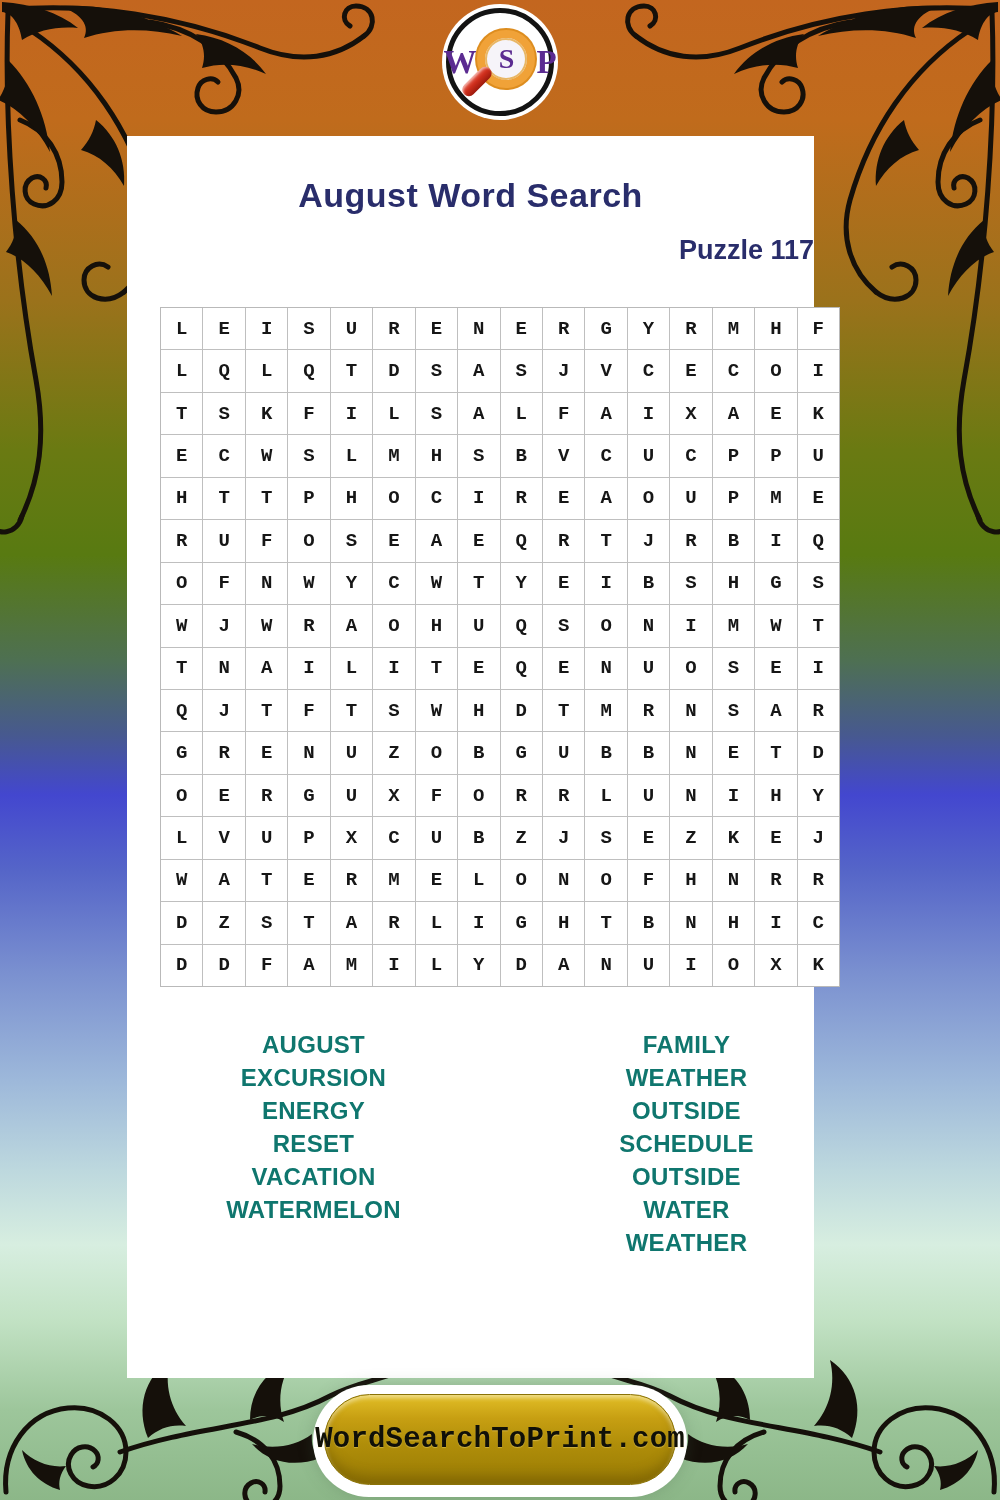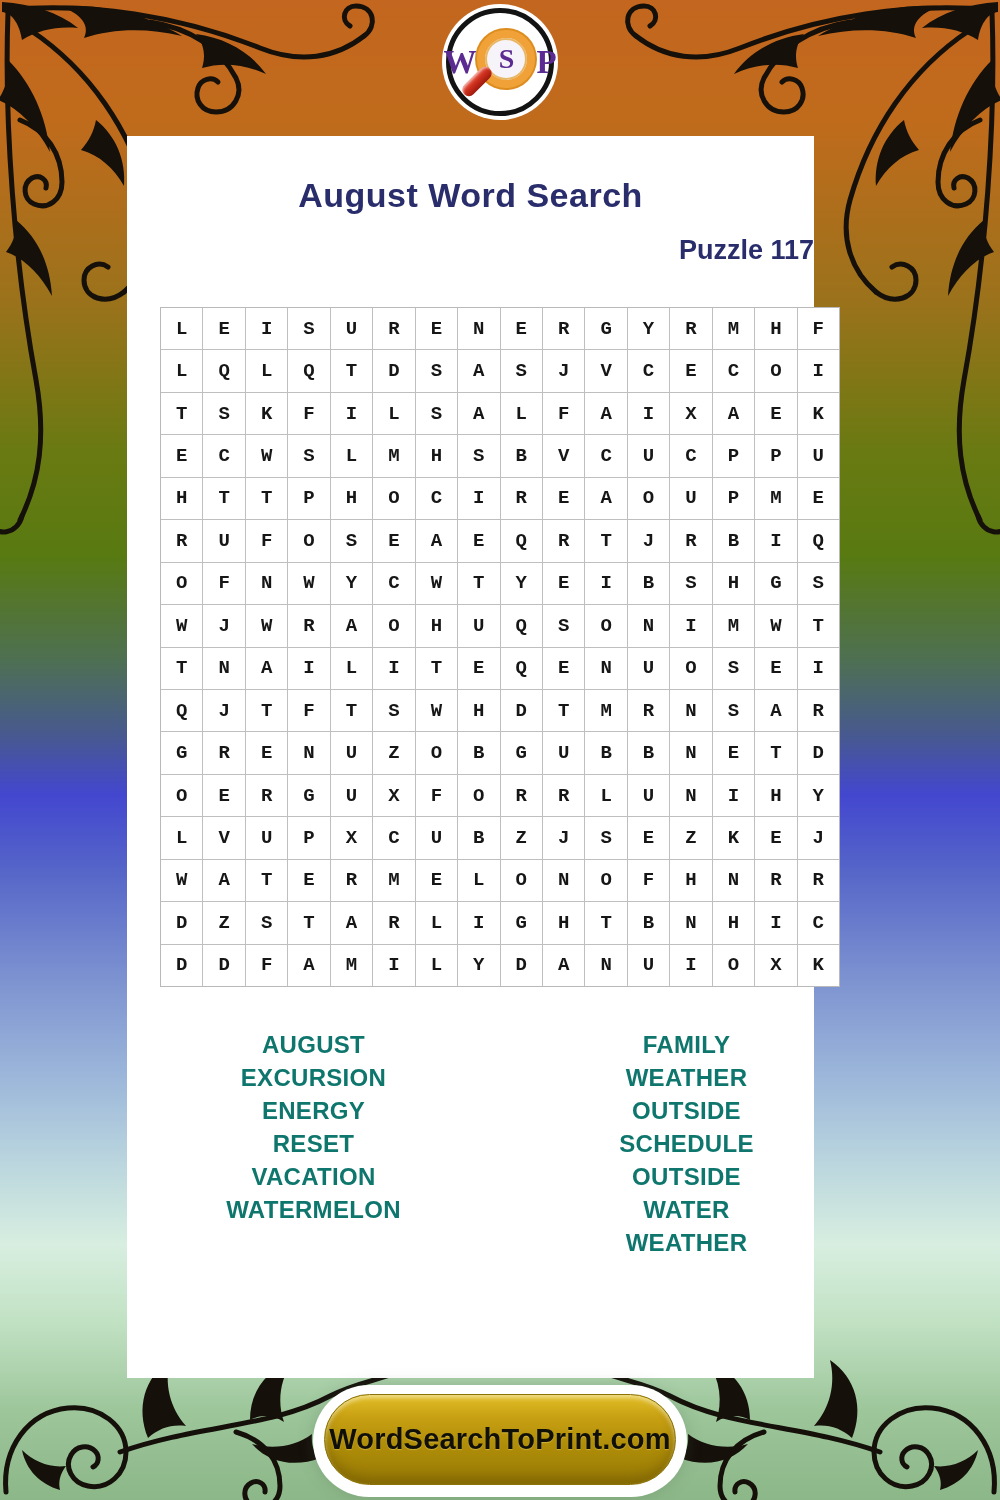--- a/index.html
+++ b/index.html
@@ -50,21 +50,21 @@
   
   .footer-pill{position:absolute;left:313px;top:1385px;width:374px;height:112px;
     background:#ffffff;border-radius:58px;z-index:3;
     box-shadow:0 0 16px rgba(70,100,70,.25);}
   .footer-btn{position:absolute;left:11px;top:9px;right:11px;bottom:12px;border-radius:46px;
     background:linear-gradient(180deg,#e2bf27 0%,#c79f12 26%,#b08e09 55%,#997b05 100%);
     border:1px solid #8a7206;box-sizing:border-box;cursor:pointer;
     display:flex;align-items:center;justify-content:center;
     box-shadow:inset 0 3px 4px rgba(255,250,220,.55), inset 0 -8px 12px rgba(90,70,0,.35);}
   .footer-btn span{font-size:29px;font-weight:bold;color:#101008;letter-spacing:.2px;
-    text-shadow:0 1px 1px rgba(255,230,140,.4);}
+    text-shadow:0 1px 1px rgba(255,230,140,.4);font-family:Liberation Mono, monospace;}
 </style>
 </head>
 <body>
 
 <div class="page">
 
   <svg class="flourish fl-tl" viewBox="0 0 380 540">
     <g fill="none" stroke="#15100a" stroke-width="5" stroke-linecap="round">
       <path d="M6,10 C90,2 180,16 260,48 C300,64 336,58 364,36"></path>
       <path d="M364,36 c14,-10 10,-30 -8,-30 c-12,0 -16,14 -6,20"></path>

